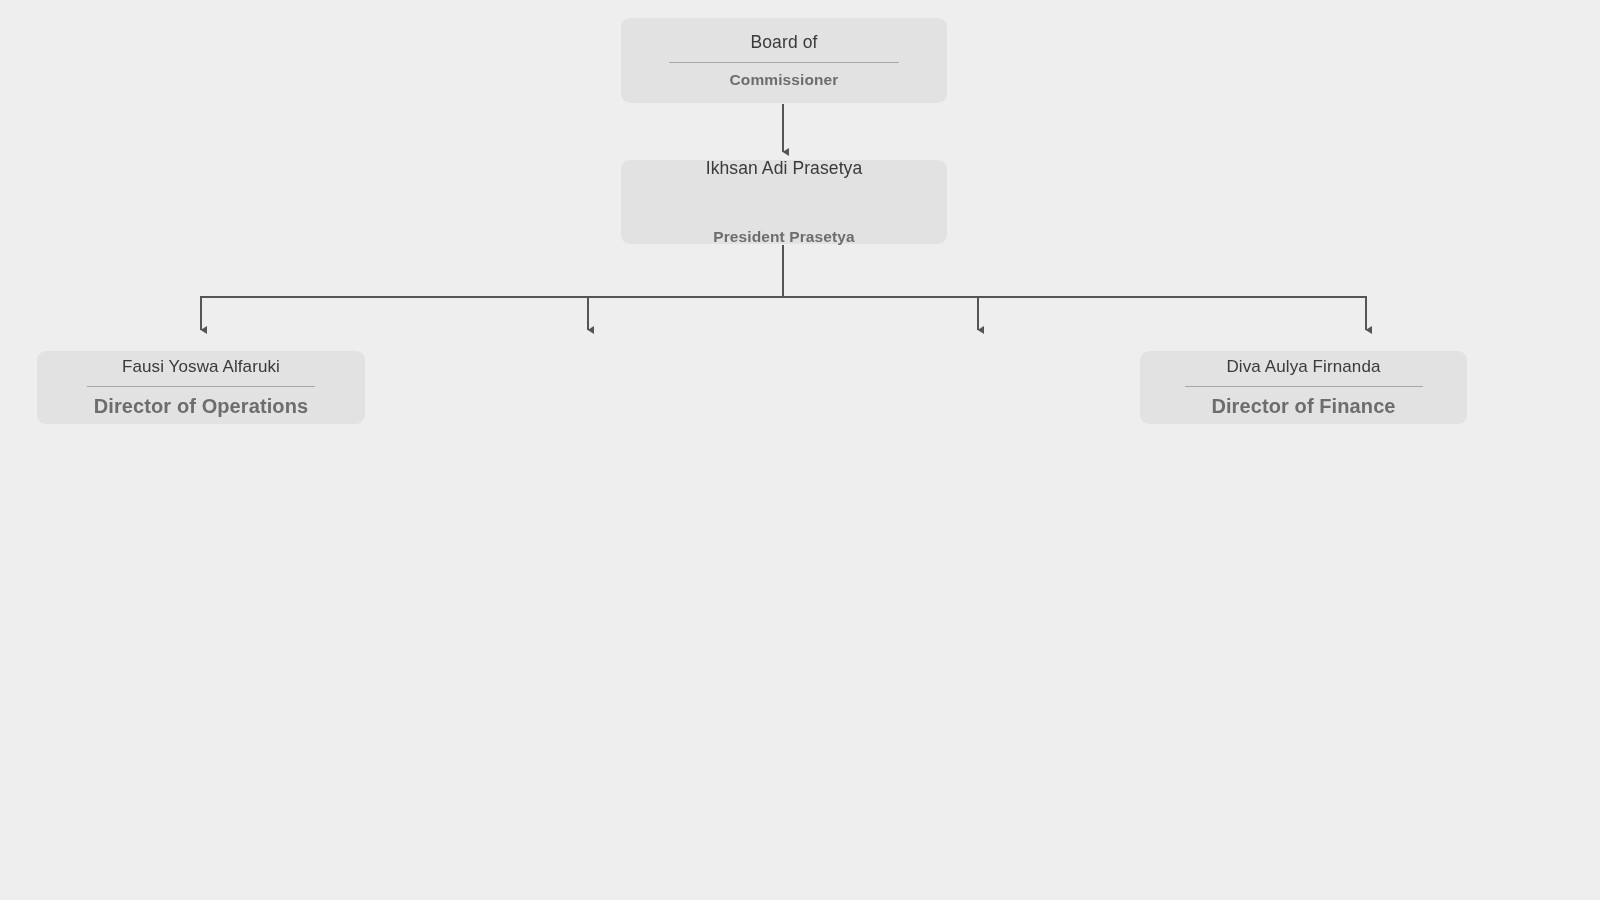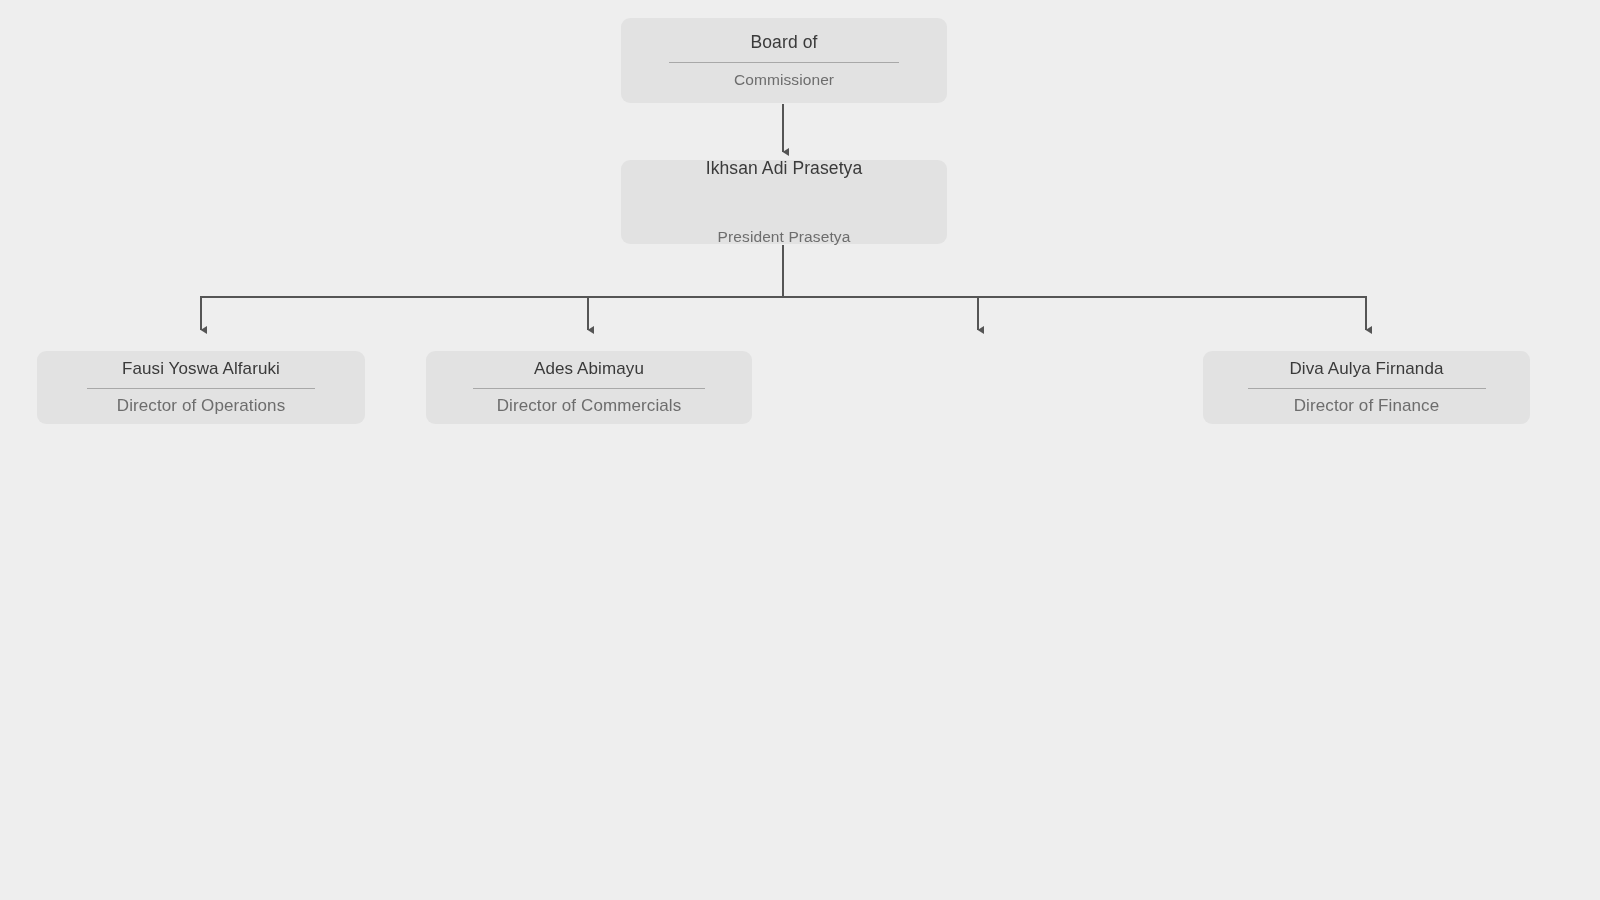--- a/index.html
+++ b/index.html
@@ -50,21 +50,21 @@
     white-space: nowrap;
   }
   .node-divider {
     height: 1px;
     background: #a8a8a8;
     margin: 9px 0 8px 0;
   }
   .node-title {
     color: #6d6d6d;
     font-size: 15.5px;
-    font-weight: 400;
+    font-weight: 700;
     line-height: 1.2;
     letter-spacing: 0.1px;
     text-align: center;
     white-space: nowrap;
   }
 
   
   #node-board {
     left: 621px;
     top: 18px;
@@ -88,25 +88,25 @@
     top: 351px;
     height: 73px;
     justify-content: center;
   }
   #node-dir-0 { left: 37px;   width: 328px; }
   #node-dir-0 .node-divider { width: 228px; }
   #node-dir-1 { left: 426px;  width: 326px; }
   #node-dir-1 .node-divider { width: 232px; }
   #node-dir-2 { left: 814px;  width: 327px; }
   #node-dir-2 .node-divider { width: 254px; }
-  #node-dir-3 { left: 1203px; width: 327px; }
+  #node-dir-3 { left: 1140px; width: 327px; }
   #node-dir-3 .node-divider { width: 238px; }
 
   .node-director .node-name   { font-size: 17px; }
-  .node-director .node-title  { font-size: 17px; }
+  .node-director .node-title  { font-size: 20px; }
   .node-director .node-divider { margin: 8px 0 7px 0; }
 </style>
 </head>
 <body>
 
 <div id="org-chart">
 
   <svg class="connectors" width="1600" height="900" viewBox="0 0 1600 900">
     <defs>
       <marker id="arrowhead" markerWidth="9" markerHeight="8" refX="4.5" refY="7.2" orient="auto" markerUnits="userSpaceOnUse">
@@ -137,25 +137,20 @@
     <div class="node-divider"></div>
     <div class="node-title">President Prasetya</div>
   </div>
 
   <div class="node node-director" id="node-dir-0">
     <div class="node-name">Fausi Yoswa Alfaruki</div>
     <div class="node-divider"></div>
     <div class="node-title">Director of Operations</div>
   </div>
 
-  <div class="node node-director" id="node-dir-1">
-    <div class="node-name">Ades Abimayu</div>
-    <div class="node-divider"></div>
-    <div class="node-title">Director of Commercials</div>
-  </div>
 
 
   <div class="node node-director" id="node-dir-3">
     <div class="node-name">Diva Aulya Firnanda</div>
     <div class="node-divider"></div>
     <div class="node-title">Director of Finance</div>
   </div>
 
 </div>
 

